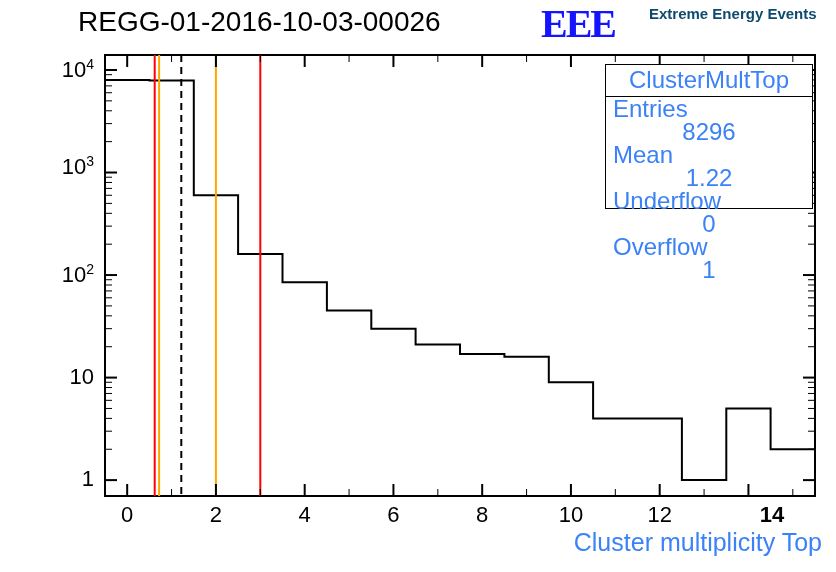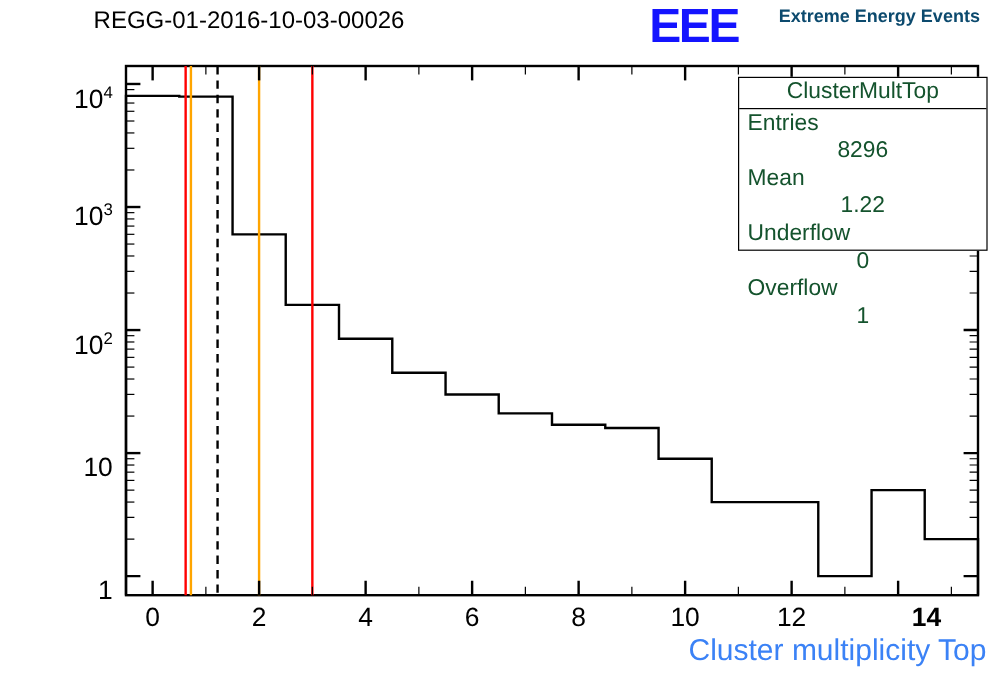--- a/index.html
+++ b/index.html
@@ -1,28 +1,28 @@
 <!DOCTYPE html>
 <html><head>
 <meta charset="utf-8">
 <style>
   html,body{margin:0;padding:0;}
   body{width:836px;height:572px;background:#ffffff;font-family:"Liberation Sans",sans-serif;overflow:hidden;}
   #root{position:relative;width:836px;height:572px;}
 
   .title{
     position:absolute; left:78px; top:6px;
-    font-size:20px; color:#000; white-space:nowrap;
+    font-size:28px; color:#000; white-space:nowrap;
   }
 
   
   .logo{position:absolute; left:541px; top:2px; width:292px; height:40px;}
   .logo-eee{
     position:absolute; left:0; top:-2px;
-    font-family:Liberation Sans, sans-serif;
+    font-family:Liberation Serif, serif;
     font-weight:bold; font-size:40px; color:#1414ff;
     letter-spacing:-2px;
   }
   .logo-l1,.logo-l2{
     position:absolute; left:108px;
     font-size:15px; font-weight:bold; color:#0c4a6e;
     white-space:nowrap;
   }
   .logo-l1{top:3px;}
   .logo-l2{top:20px;}
@@ -30,31 +30,31 @@
   
   .frame{
     position:absolute; left:104px; top:54px; width:712px; height:443px;
     border:2px solid #000; box-sizing:border-box;
   }
 
   
   .stats{
     position:absolute; left:605px; top:64px; width:208px; height:145px;
     border:1px solid #000; background:#fff; box-sizing:border-box;
-    font-size:19px; color:#14532d;margin-left:10px;
+    font-size:24px; color:#3b82f6;
   }
   .stats-title{
     text-align:center; padding:1px 0 2px 0; border-bottom:1px solid #000;
   }
   .stats-row{display:flex; justify-content:space-between; padding:0 7px; line-height:23px;flex-direction:column;}
   .stats-row .k{text-align:left;}
   .stats-row .v{text-align:center;}
 
   
-  .ylab{position:absolute; font-size:22px; color:#000; text-align:right; white-space:nowrap;margin-top:13px;}
+  .ylab{position:absolute; font-size:22px; color:#000; text-align:right; white-space:nowrap;}
   .ylab sup{font-size:14px; vertical-align:super;}
   .xlab{position:absolute; font-size:22px; color:#000; text-align:center;}
   .xtitle{
     position:absolute; right:14px; top:528px;
     font-size:25px; color:#3b82f6; white-space:nowrap;
   }
 
   svg.plot{position:absolute; left:0; top:0; width:836px; height:572px;}
 </style>
 </head>

